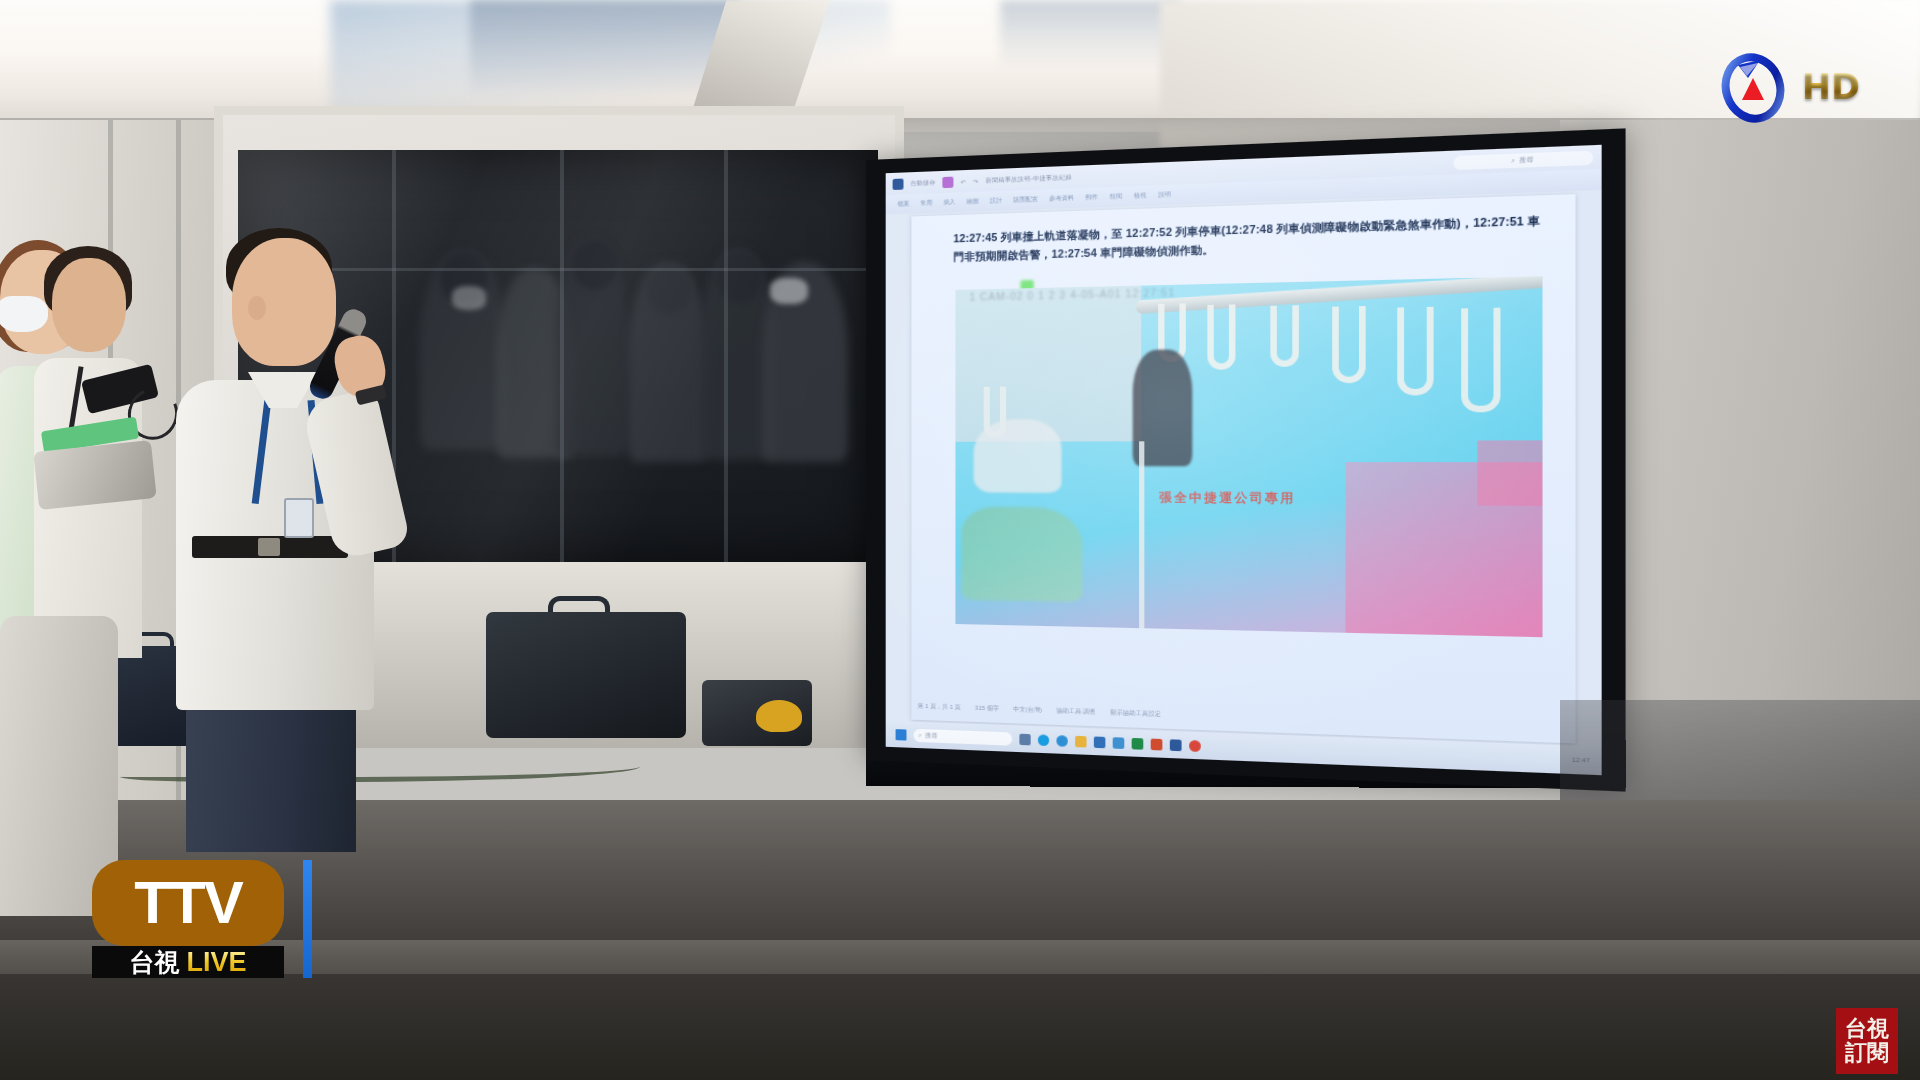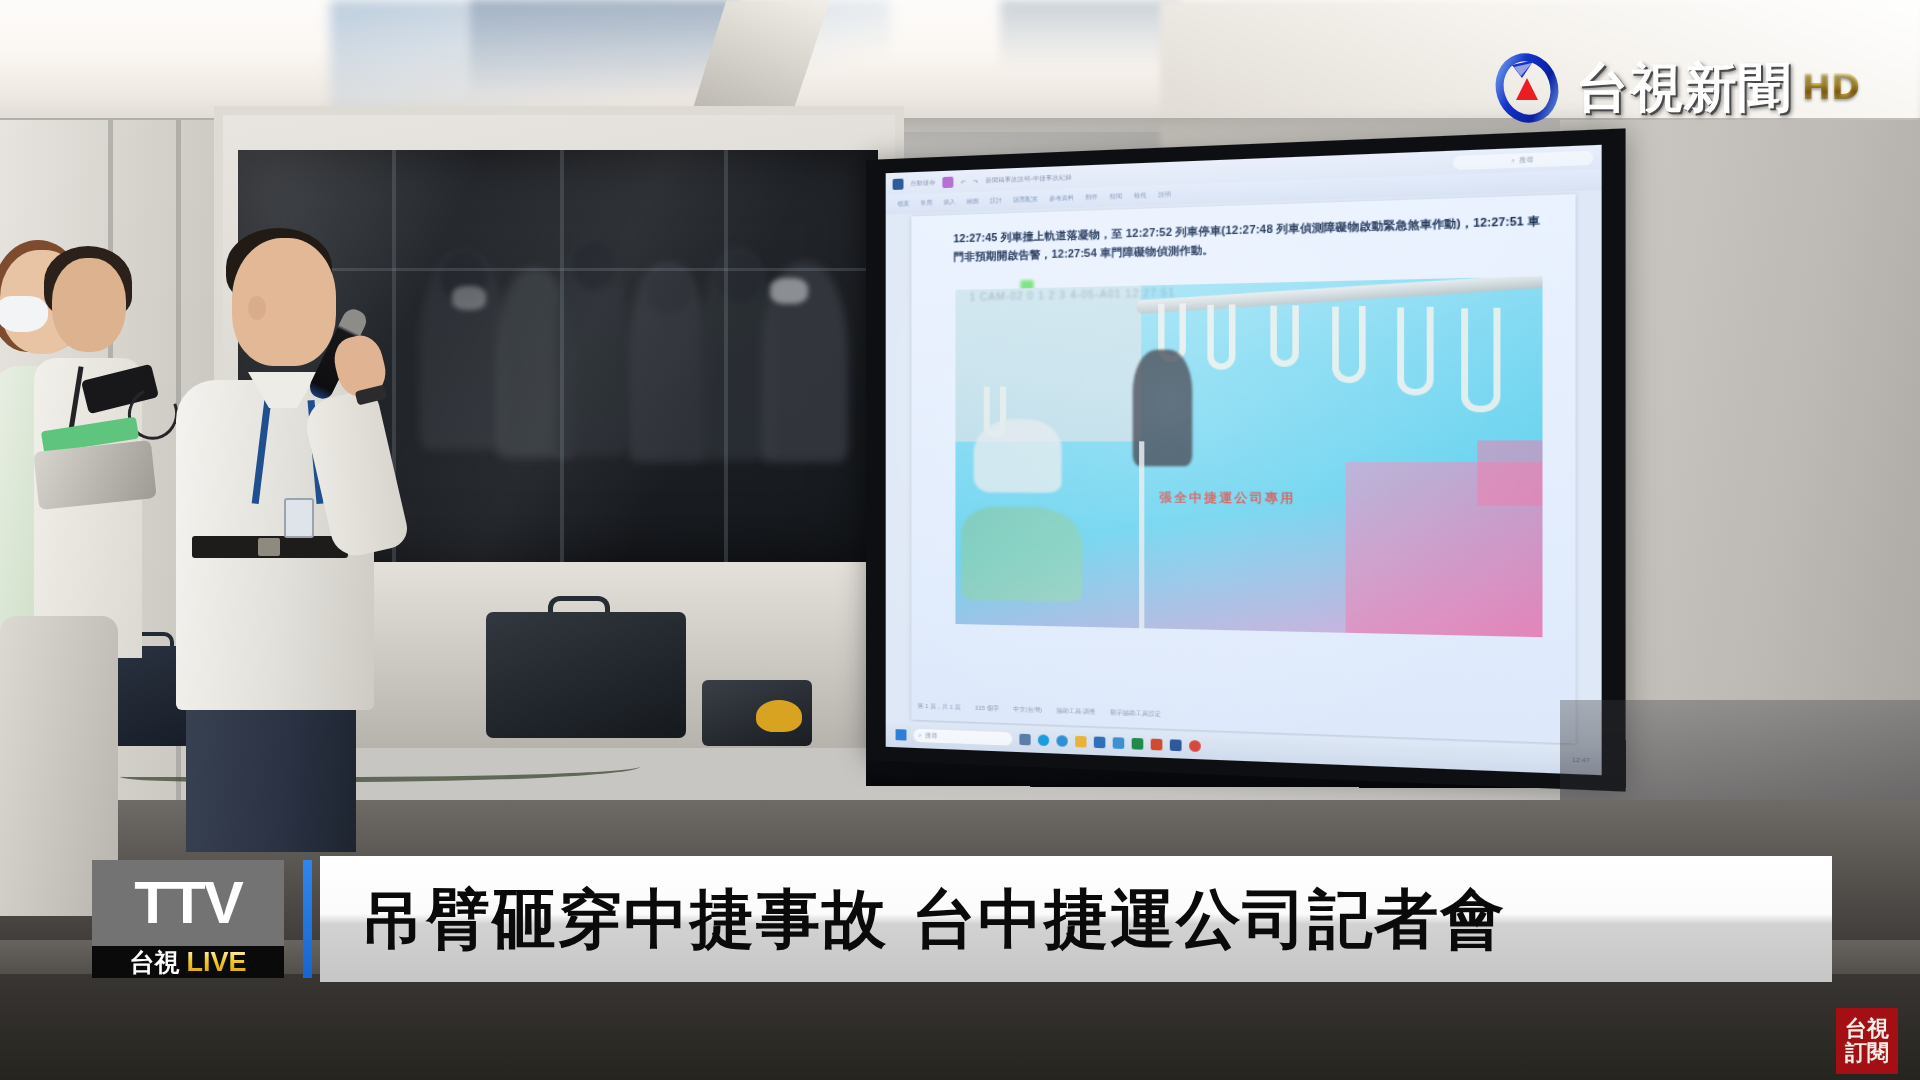--- a/index.html
+++ b/index.html
@@ -441,22 +441,23 @@
     font-family:"DejaVu Sans","Liberation Sans",sans-serif;
   }
 
   
   .lower-third{position:absolute;left:0;bottom:0;width:1920px;height:200px;}
   .ttv-box{
     position:absolute;left:92px;bottom:102px;width:192px;height:118px;
     display:flex;flex-direction:column;
   }
   .ttv-box-red{
-    flex:0 0 86px;background:#737373;display:flex;align-items:center;
+    flex:0 0 86px;background:#a16207;display:flex;align-items:center;
     justify-content:center;
+    border-radius:32px;
   }
   .ttv-box-red span{
     font-size:60px;font-weight:700;color:#fff;letter-spacing:-2px;
     font-family:"Liberation Sans",sans-serif;line-height:1;
   }
   .ttv-box-black{
     flex:1;background:#0a0a0a;display:flex;align-items:center;
     justify-content:center;gap:7px;
   }
   .ttv-box-black .cn{
@@ -683,40 +684,36 @@
             <stop offset="70%" stop-color="#0b1ea0"></stop>
             <stop offset="100%" stop-color="#6f9ae8"></stop>
           </linearGradient>
         </defs>
         <ellipse cx="39" cy="40" rx="27" ry="31" fill="none" stroke="url(#swirlg)" stroke-width="8" transform="rotate(-18 39 40)"></ellipse>
         <path d="M24 17 L46 12 L34 30 Z" fill="#1433c8"></path>
         <path d="M26 19 L44 15 L33 28 Z" fill="#ffffff" opacity=".55"></path>
         <polygon points="39,30 50,52 28,52" fill="#ec1c24"></polygon>
       </svg>
     </div>
-    <div class="ttv-cn">台視新聞</div>
     <div class="ttv-hd">HD</div>
   </div>
 
   <div class="lower-third">
     <div class="ttv-box">
       <div class="ttv-box-red">
         <span>TTV</span>
       </div>
       <div class="ttv-box-black">
         <span class="cn">台視</span>
         <span class="live">LIVE</span>
       </div>
     </div>
 
     <div class="blue-bar"></div>
 
-    <div class="headline-bar">
-      <div class="headline-text">吊臂砸穿中捷事故 台中捷運公司記者會</div>
-    </div>
 
     <div class="sub-badge">
       <span>台視</span>
       <span>訂閱</span>
     </div>
   </div>
 
 </div>
 
 </body></html>

